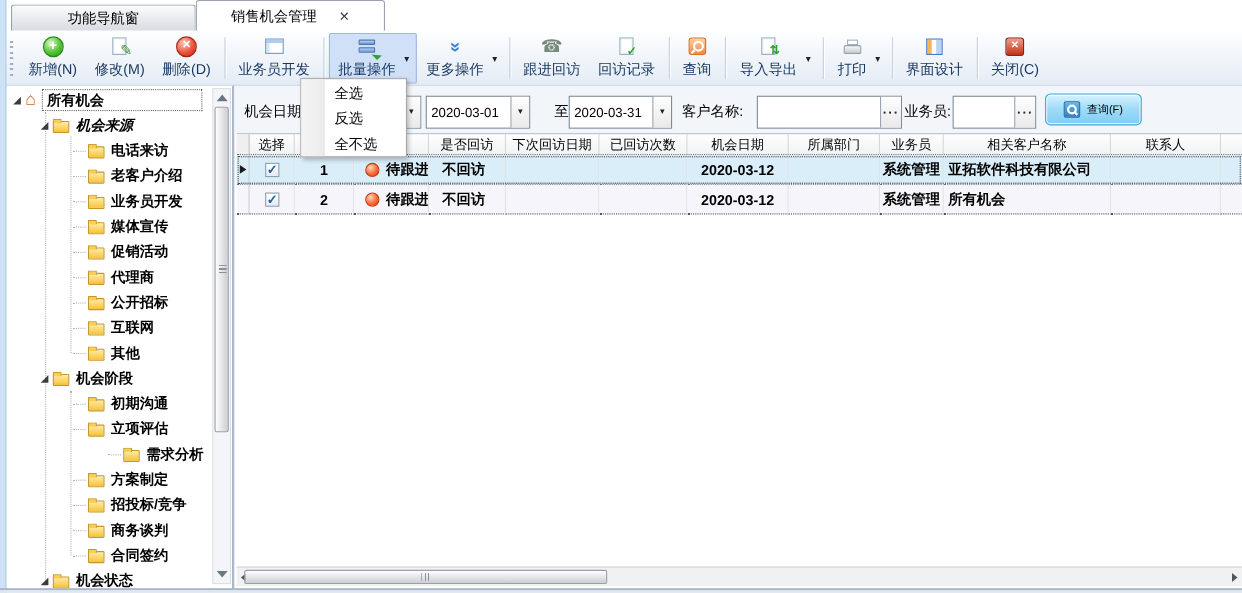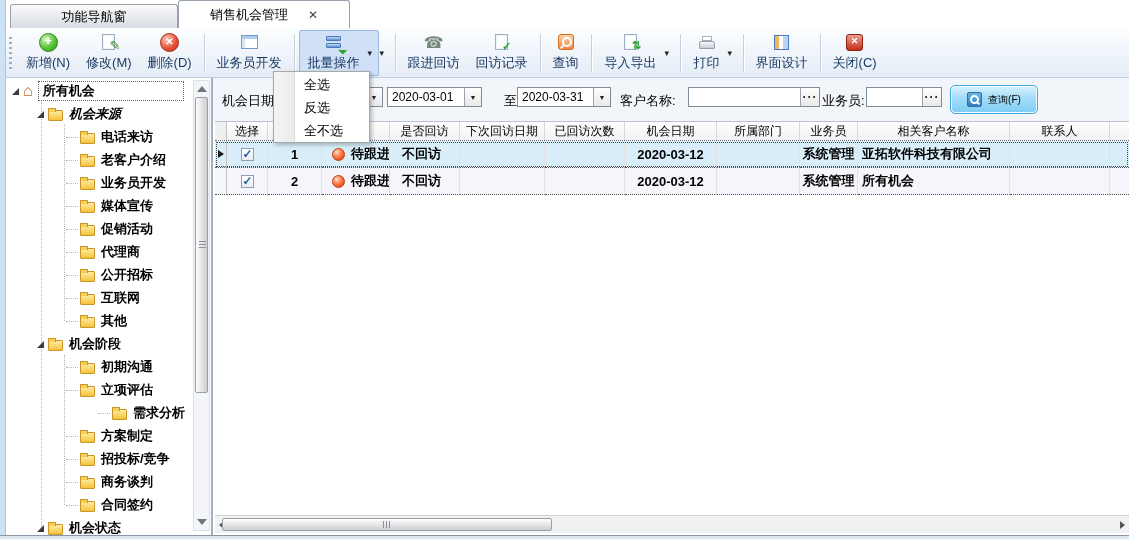--- a/index.html
+++ b/index.html
@@ -69,21 +69,21 @@
   .sarrow { position:absolute; left:3px; width:0; height:0; }
   .sarrow.up { top:5px; border-left:5px solid transparent; border-right:5px solid transparent; border-bottom:6px solid #6a7684; }
   .sarrow.down { bottom:5px; border-left:5px solid transparent; border-right:5px solid transparent; border-top:6px solid #6a7684; }
   #tthumb { position:absolute; left:1px; top:16px; width:13px; height:296px; background:linear-gradient(90deg,#fefefe,#cdced2); border:1px solid #9aa0a8; border-radius:2px; }
   #tthumb::after { content:""; position:absolute; left:3px; top:50%; margin-top:-4px; width:7px; height:8px; background:repeating-linear-gradient(#8a9099 0 1px, transparent 1px 3px); }
 
   
   #rp-border { position:absolute; left:212px; top:78px; width:1px; height:457px; background:#9fb0c2; }
   #filterbar { position:absolute; left:213px; top:78px; width:916px; height:43px; background:#f2f5fa; }
   .flabel { position:absolute; top:14px; font-size:13px; }
-  .combo { position:absolute; top:9px; height:20px; background:#fff; border:1px solid #7f8b99; display:flex; align-items:center; }
+  .combo { position:absolute; top:9px; height:30px; background:#fff; border:1px solid #7f8b99; display:flex; align-items:center; }
   .combo .val { flex:1; padding:0 4px; font-size:12px; white-space:nowrap; overflow:hidden; }
   .cdd { width:17px; height:100%; border-left:1px solid #9aa4b0; background:linear-gradient(#fefefe,#e9e9e9); display:flex; align-items:center; justify-content:center; flex:none; }
   .cdd::after { content:"▼"; font-size:7px; color:#222; }
   .morebtn { width:19px; height:100%; border-left:1px solid #9aa4b0; background:linear-gradient(#fefefe,#e9e9e9); display:flex; align-items:center; justify-content:center; flex:none; }
   .morebtn::after { content:"···"; font-size:12px; font-weight:bold; letter-spacing:1px; color:#222; }
   #qbtn { position:absolute; left:737px; top:7px; width:88px; height:29px; border:1px solid #3fa8dc; border-radius:5px; background:linear-gradient(#d8f2fd,#a2dcf8 45%,#7fcdf4); box-shadow:inset 0 0 0 1px #f4fcff; display:flex; align-items:center; justify-content:center; gap:6px; font-size:10px; }
   .qic { width:15px; height:15px; border-radius:2px; background:linear-gradient(#6ab6e8,#2f7fc0); border:1px solid #2a6fa8; position:relative; flex:none; }
   .qic::before { content:""; position:absolute; left:2px; top:2px; width:5px; height:5px; border:2px solid #fff; border-radius:50%; }
   .qic::after { content:""; position:absolute; right:2px; bottom:1px; width:2px; height:4px; background:#fff; transform:rotate(-45deg); }
 
@@ -168,20 +168,24 @@
       <span class="ic ic-batch">
           <span class="bar"></span>
           <span class="bar"></span>
           <span class="garr"></span>
         </span>
       <span class="lbl">批量操作</span>
     </div>
     <span class="dd"></span>
   </div>
   <div class="tgroup">
+    <div class="tbtn">
+      <span class="ic ic-more"></span>
+      <span class="lbl">更多操作</span>
+    </div>
     <span class="dd"></span>
   </div>
   <div class="tsep"></div>
   <div class="tbtn">
     <span class="ic ic-phone"></span>
     <span class="lbl">跟进回访</span>
   </div>
   <div class="tbtn">
     <span class="ic ic-rec">
         <span class="ic-page chk"></span>

